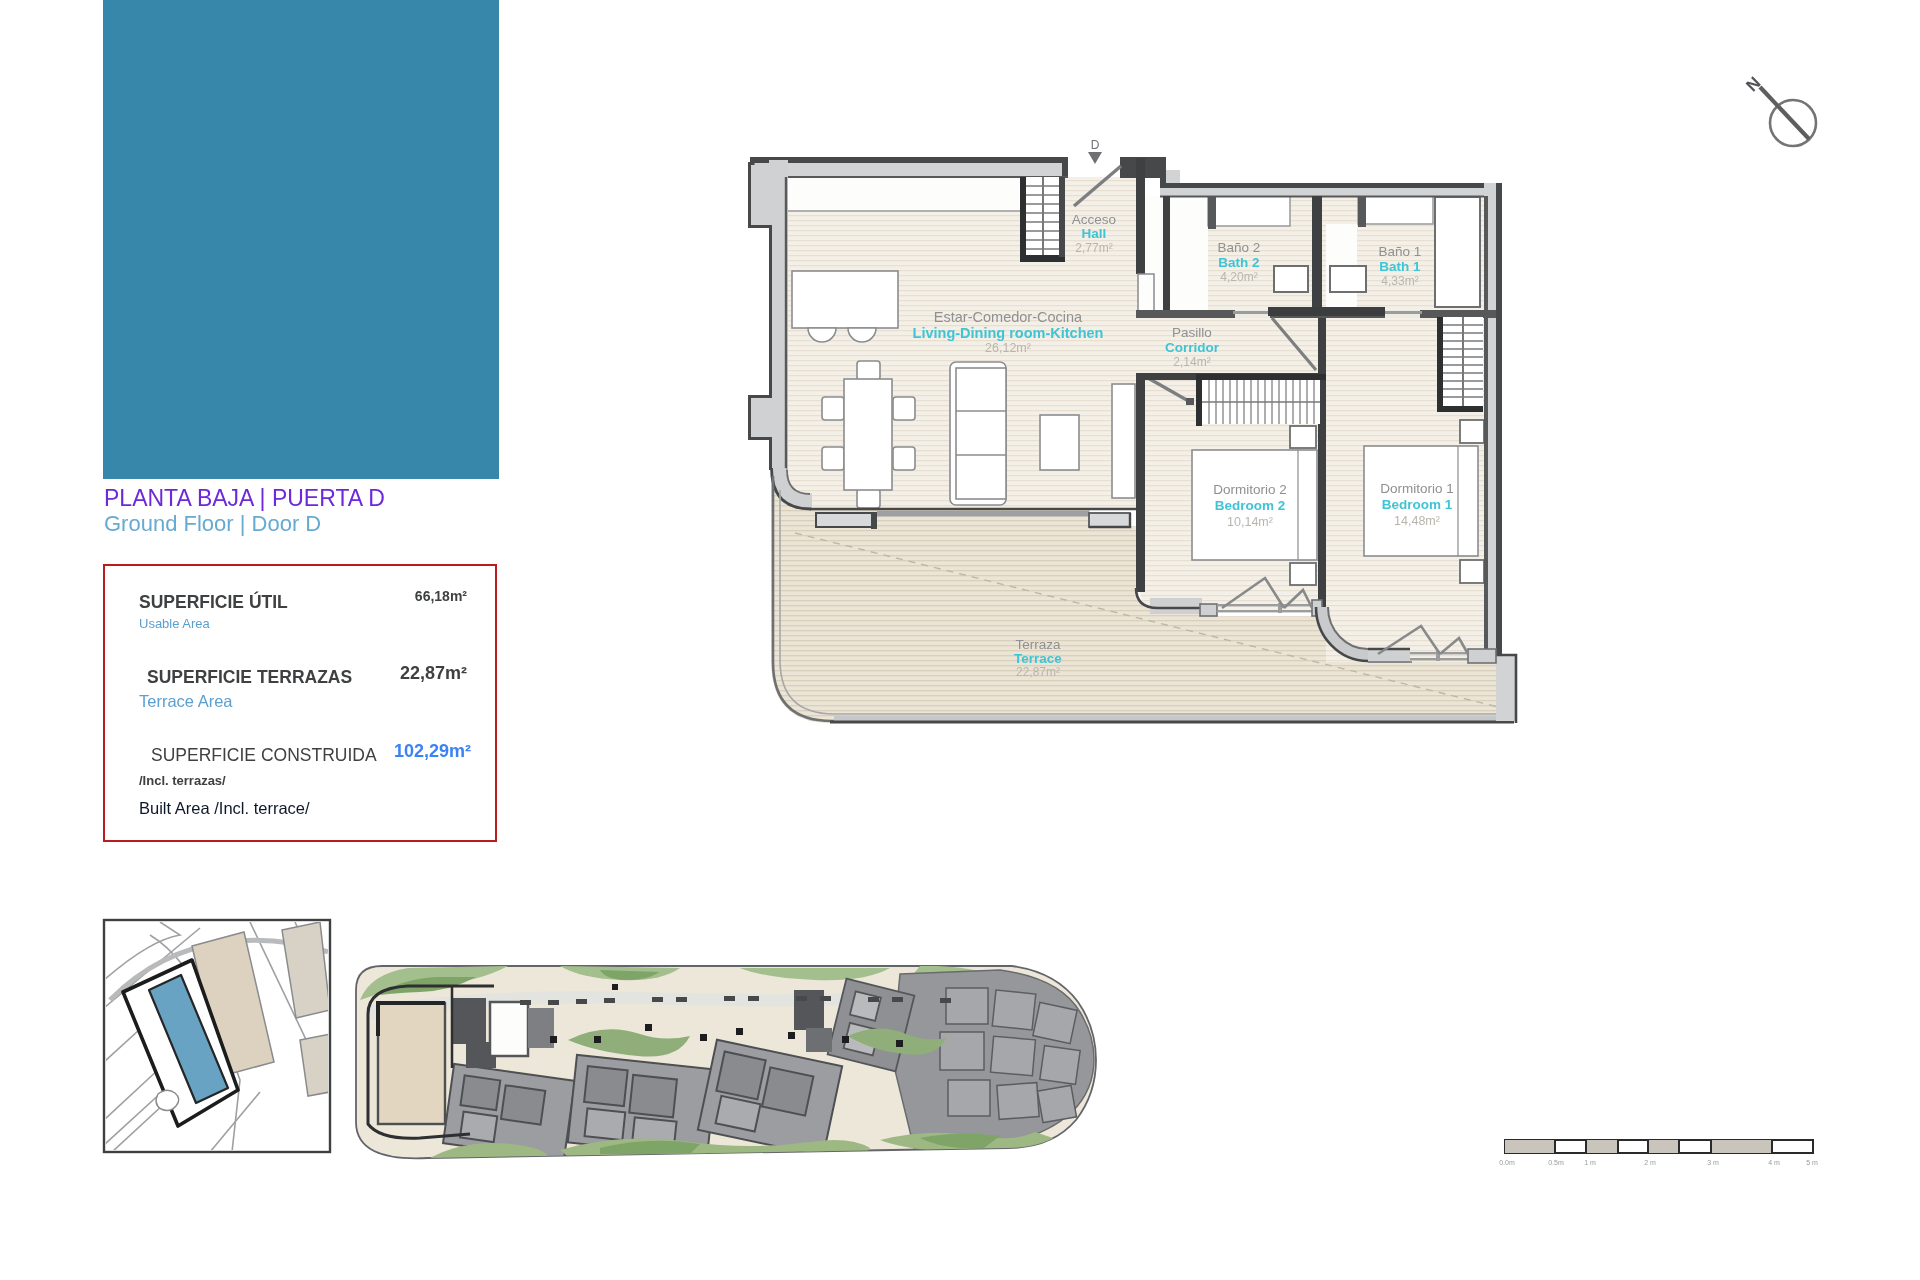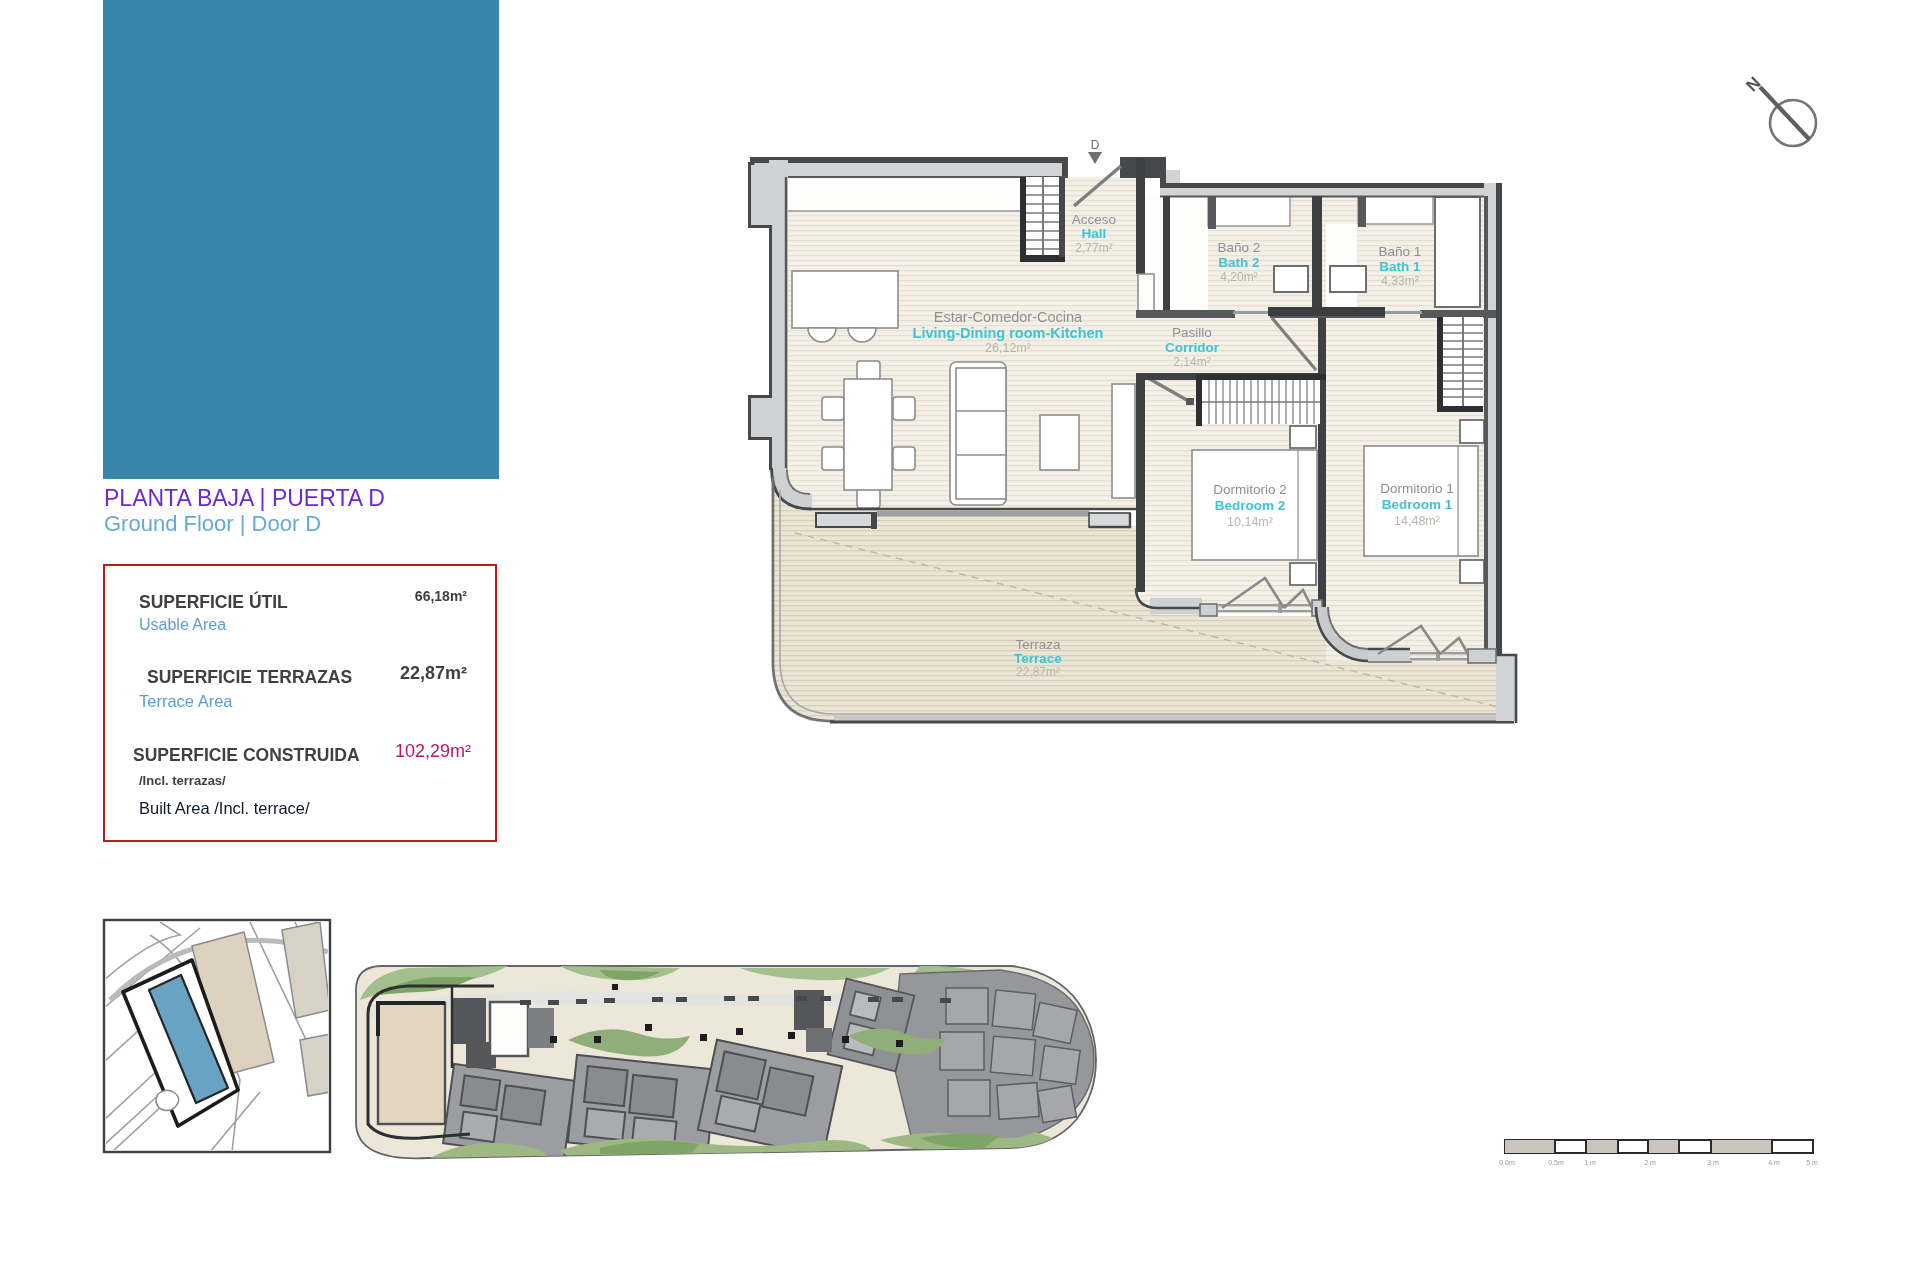--- a/index.html
+++ b/index.html
@@ -11,28 +11,28 @@
 <div class="abs" style="left:103px;top:0;width:396px;height:479px;background:#3787ab"></div>
 
 <div class="abs" style="left:104px;top:485px;font-size:23px;font-weight:normal;color:#6d28d9">PLANTA BAJA | PUERTA D</div>
 
 <div class="abs" style="left:104px;top:511px;font-size:22px;color:#66aad2">Ground Floor | Door D</div>
 
 <div class="abs" style="left:103px;top:564px;width:390px;height:274px;border:2px solid #b91c1c;background:#fff">
 
   <div class="abs" style="left:34px;top:26px;font-size:17.5px;font-weight:bold;color:#3f4042">SUPERFICIE ÚTIL</div>
   <div class="abs" style="right:28px;top:22px;font-size:14px;font-weight:bold;color:#3f4042">66,18m²</div>
-  <div class="abs" style="left:34px;top:50px;font-size:16px;color:#5b9fd0">Usable Area</div>
+  <div class="abs" style="left:34px;top:50px;font-size:13px;color:#5b9fd0">Usable Area</div>
 
   <div class="abs" style="left:42px;top:101px;font-size:17.5px;font-weight:bold;color:#3f4042">SUPERFICIE TERRAZAS</div>
   <div class="abs" style="right:28px;top:97px;font-size:18px;font-weight:bold;color:#3f4042">22,87m²</div>
   <div class="abs" style="left:34px;top:126px;font-size:16.5px;color:#5b9fd0">Terrace Area</div>
 
-  <div class="abs" style="left:28px;top:179px;font-size:17.5px;font-weight:bold;color:#3f4042">SUPERFICIE CONSTRUIDA</div>
-  <div class="abs" style="right:24px;top:175px;font-size:18px;font-weight:normal;color:#be185d">102,29m²</div>
+  <div class="abs" style="left:46px;top:179px;font-size:17.5px;font-weight:normal;color:#3f4042">SUPERFICIE CONSTRUIDA</div>
+  <div class="abs" style="right:24px;top:175px;font-size:18px;font-weight:bold;color:#3b82f6">102,29m²</div>
   <div class="abs" style="left:34px;top:207px;font-size:13px;font-weight:bold;color:#3f4042">/Incl. terrazas/</div>
   <div class="abs" style="left:34px;top:233px;font-size:16.5px;color:#0f172a">Built Area /Incl. terrace/</div>
 </div>
 
 <svg class="abs" style="left:0;top:0" width="1920" height="1280" viewBox="0 0 1920 1280">
 <defs>
 <pattern id="pf" width="4" height="5" patternUnits="userSpaceOnUse">
   <rect width="4" height="5" fill="#f4f0e7"></rect>
         <rect width="4" height="1.2" fill="#e7e0d2"></rect>
 </pattern>

